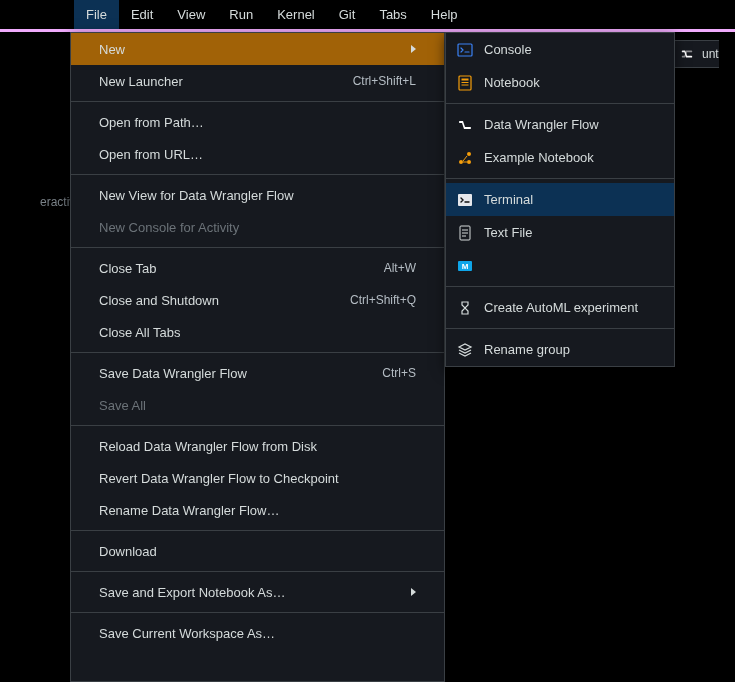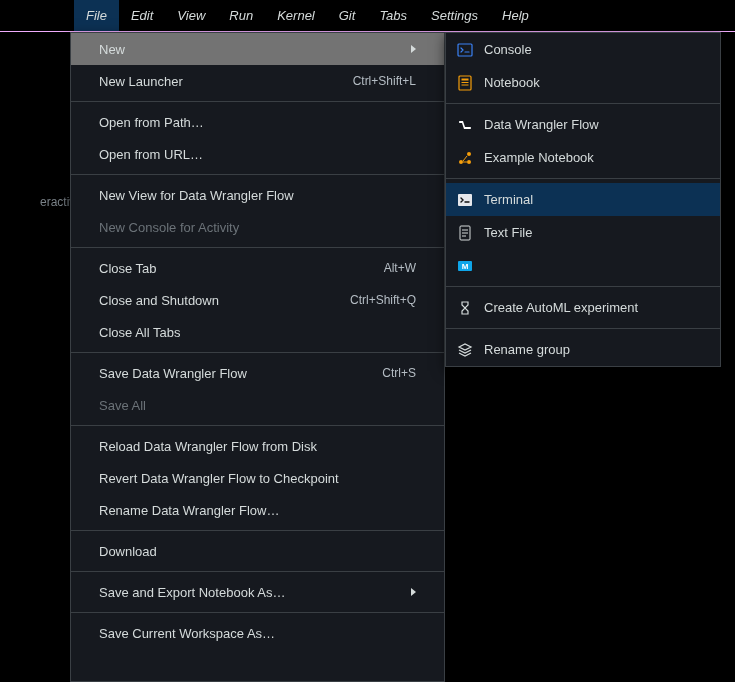--- a/index.html
+++ b/index.html
@@ -14,22 +14,21 @@
       position: relative;
     }
     .menubar {
       display: flex;
       background: #000;
       height: 32px;
       padding: 0 4px;
       align-items: stretch;
       position: relative;
       z-index: 5;
-      border-bottom: 1px solid #f0abfc;
-      font-style: italic;
+      border-bottom: 3px solid #f0abfc;
     }
     .menubar-spacer { width: 70px; }
     .menubar-item {
       padding: 0 12px;
       display: flex;
       align-items: center;
       color: #d5dbdb;
       cursor: default;
     }
     .menubar-item.active { background: #0c3154; }
@@ -46,42 +45,42 @@
     }
     .dropdown .menu-row {
       display: flex;
       align-items: center;
       height: 32px;
       padding: 0 28px;
       color: #d5dbdb;
       position: relative;
       cursor: default;
     }
-    .dropdown .menu-row.highlight { background: #737373; }
+    .dropdown .menu-row.highlight { background: #a16207; }
     .dropdown .menu-row.disabled { color: #6b7278; justify-content: flex-end; }
     .dropdown .menu-label { flex: 1; }
     .dropdown .menu-accel { color: #b5bdc4; font-size: 12px; }
     .dropdown .sep {
       height: 1px;
       background: #3a3f44;
       margin: 4px 0;
     }
     .submenu-arrow {
       width: 0; height: 0;
       border-top: 4px solid transparent;
       border-bottom: 4px solid transparent;
       border-left: 5px solid #d5dbdb;
       margin-left: 8px;
     }
 
     .submenu {
       position: absolute;
       top: 32px;
       left: 445px;
-      width: 276px;
+      width: 230px;
       background: #16191f;
       border: 1px solid #3a3f44;
       box-shadow: 0 4px 12px rgba(0,0,0,0.6);
       z-index: 11;
     }
     .submenu .sub-row {
       display: flex;
       align-items: center;
       height: 33px;
       padding: 0 14px 0 10px;
@@ -152,21 +151,20 @@
 
 <div class="menubar">
   <div class="menubar-spacer"></div>
   <div class="menubar-item active">File</div>
   <div class="menubar-item">Edit</div>
   <div class="menubar-item">View</div>
   <div class="menubar-item">Run</div>
   <div class="menubar-item">Kernel</div>
   <div class="menubar-item">Git</div>
   <div class="menubar-item">Tabs</div>
-  <div class="menubar-item">Settings</div>
   <div class="menubar-item">Help</div>
 </div>
 
 <div class="dropdown" id="file-dropdown">
     <div class="menu-row highlight">
       <span class="menu-label">New</span>
       <span class="submenu-arrow"></span>
     </div>
     <div class="menu-row">
       <span class="menu-label">New Launcher</span>

